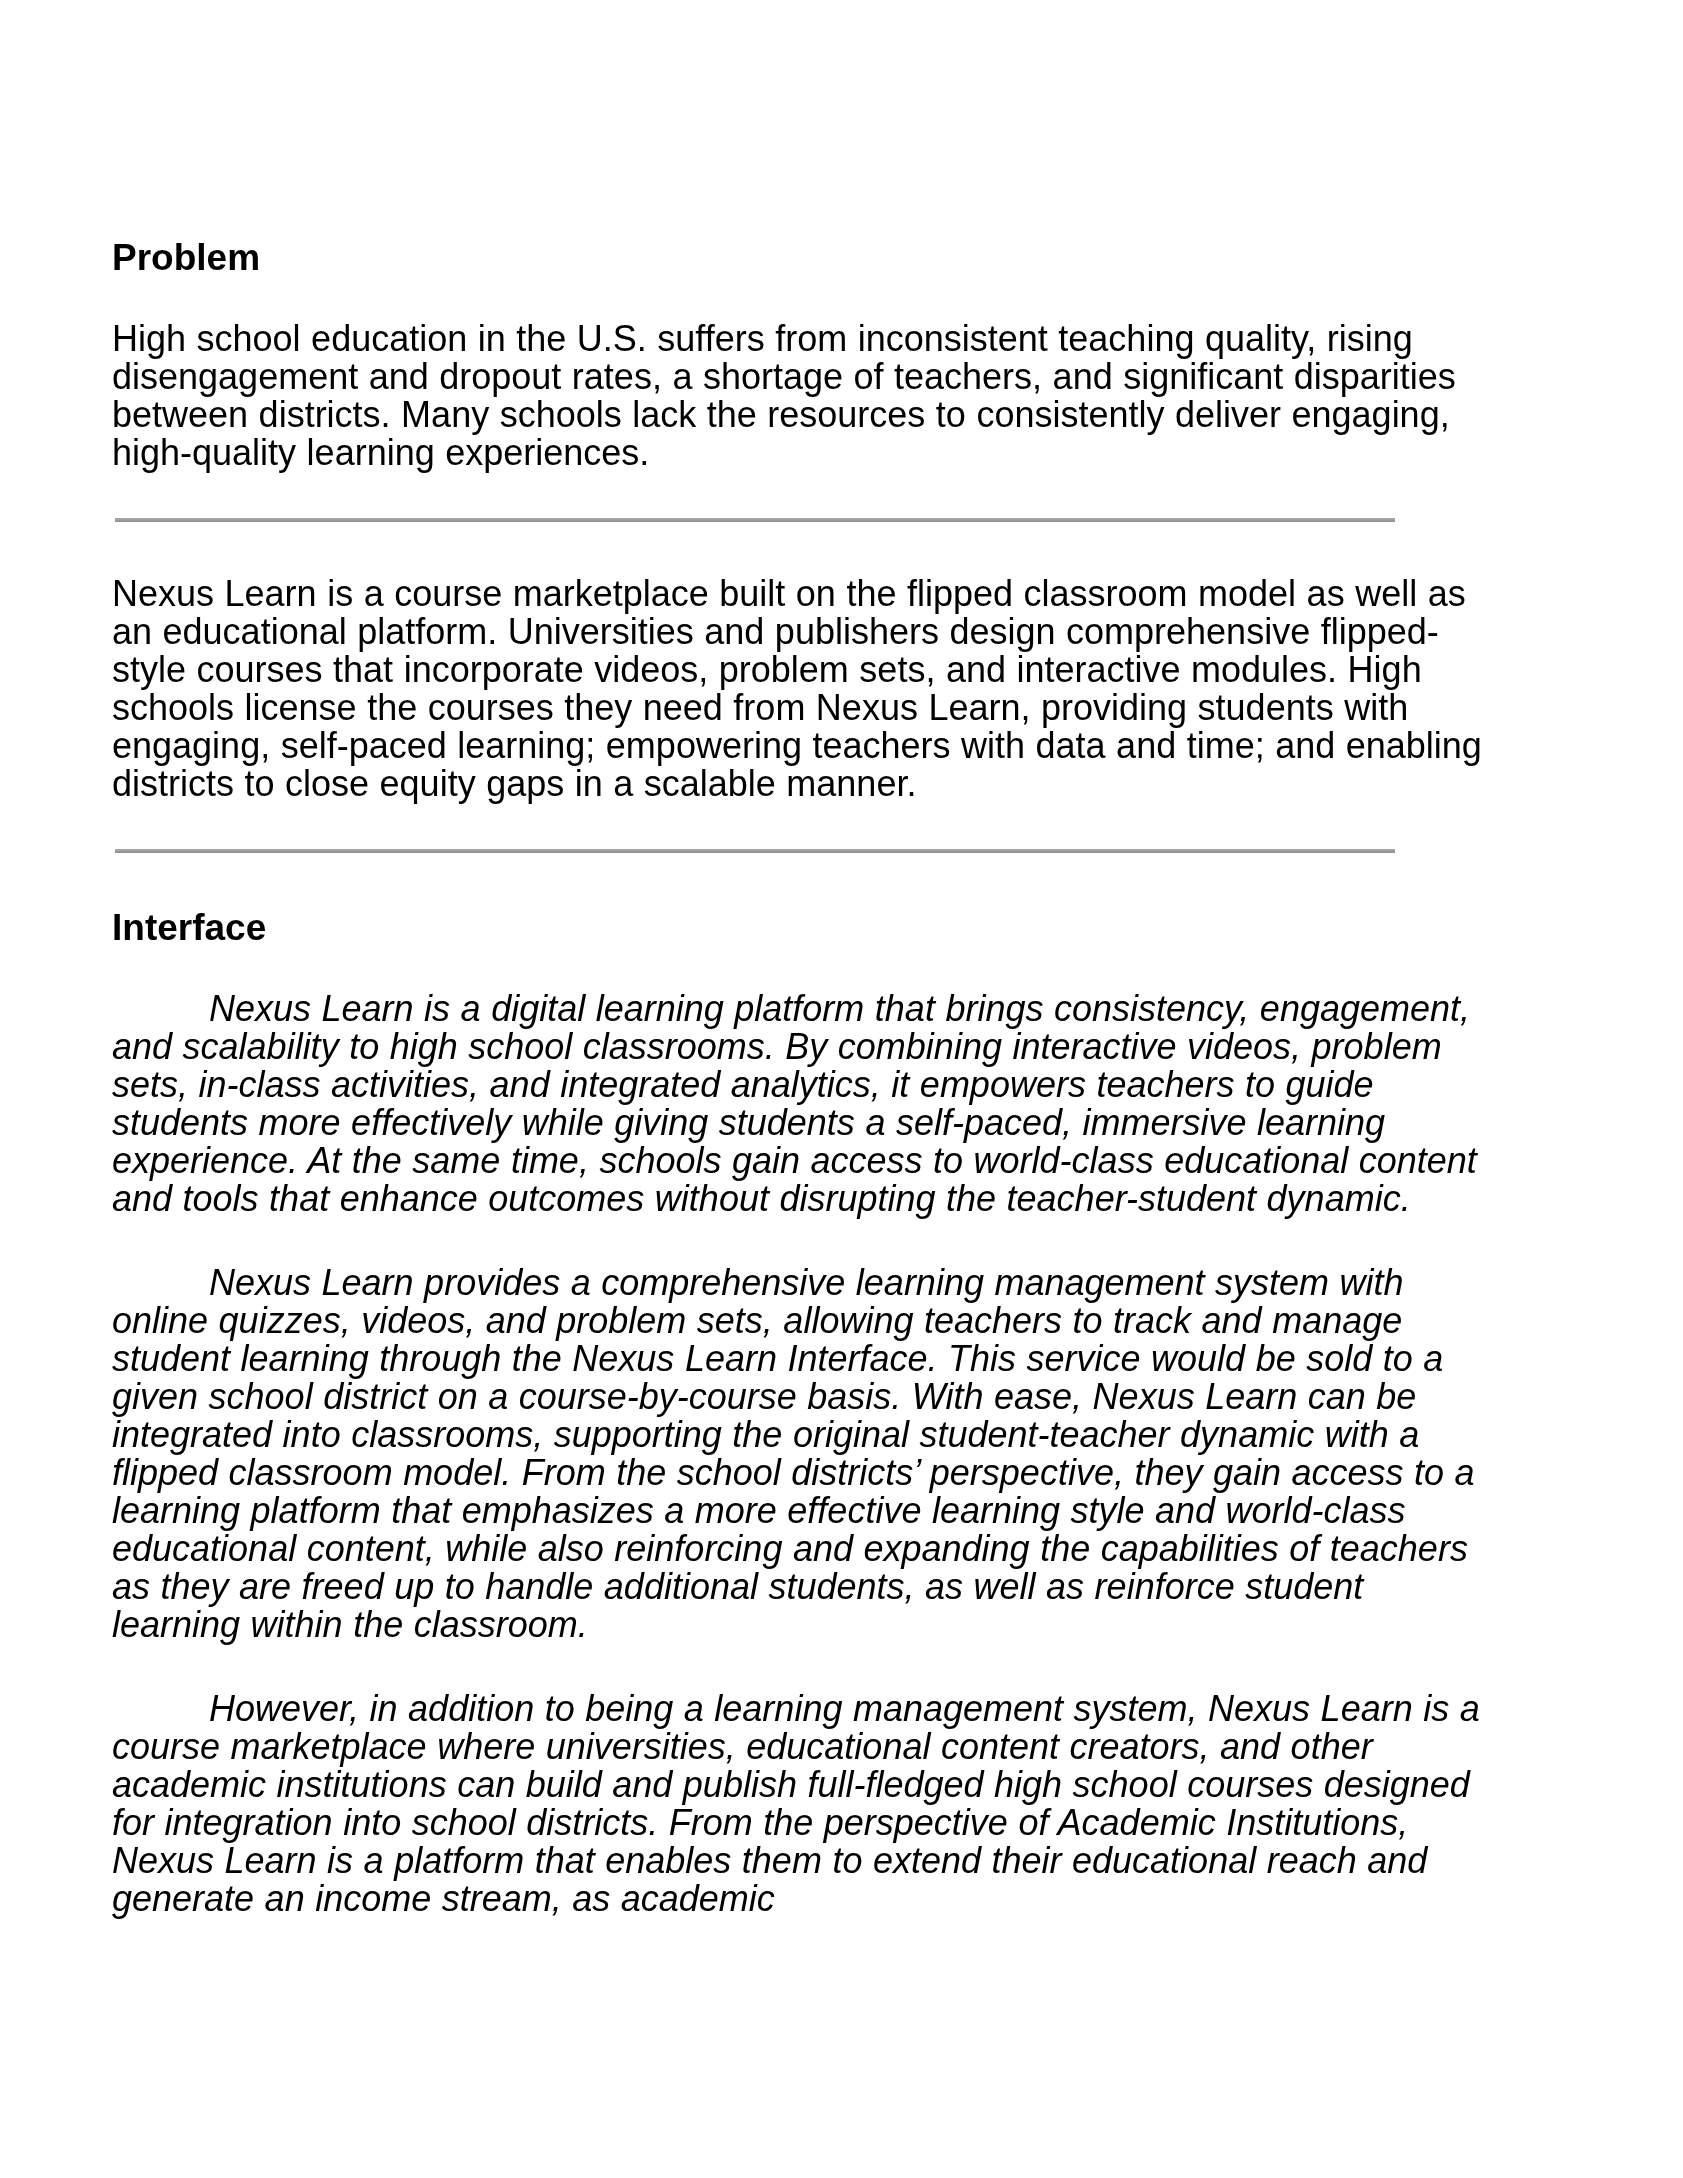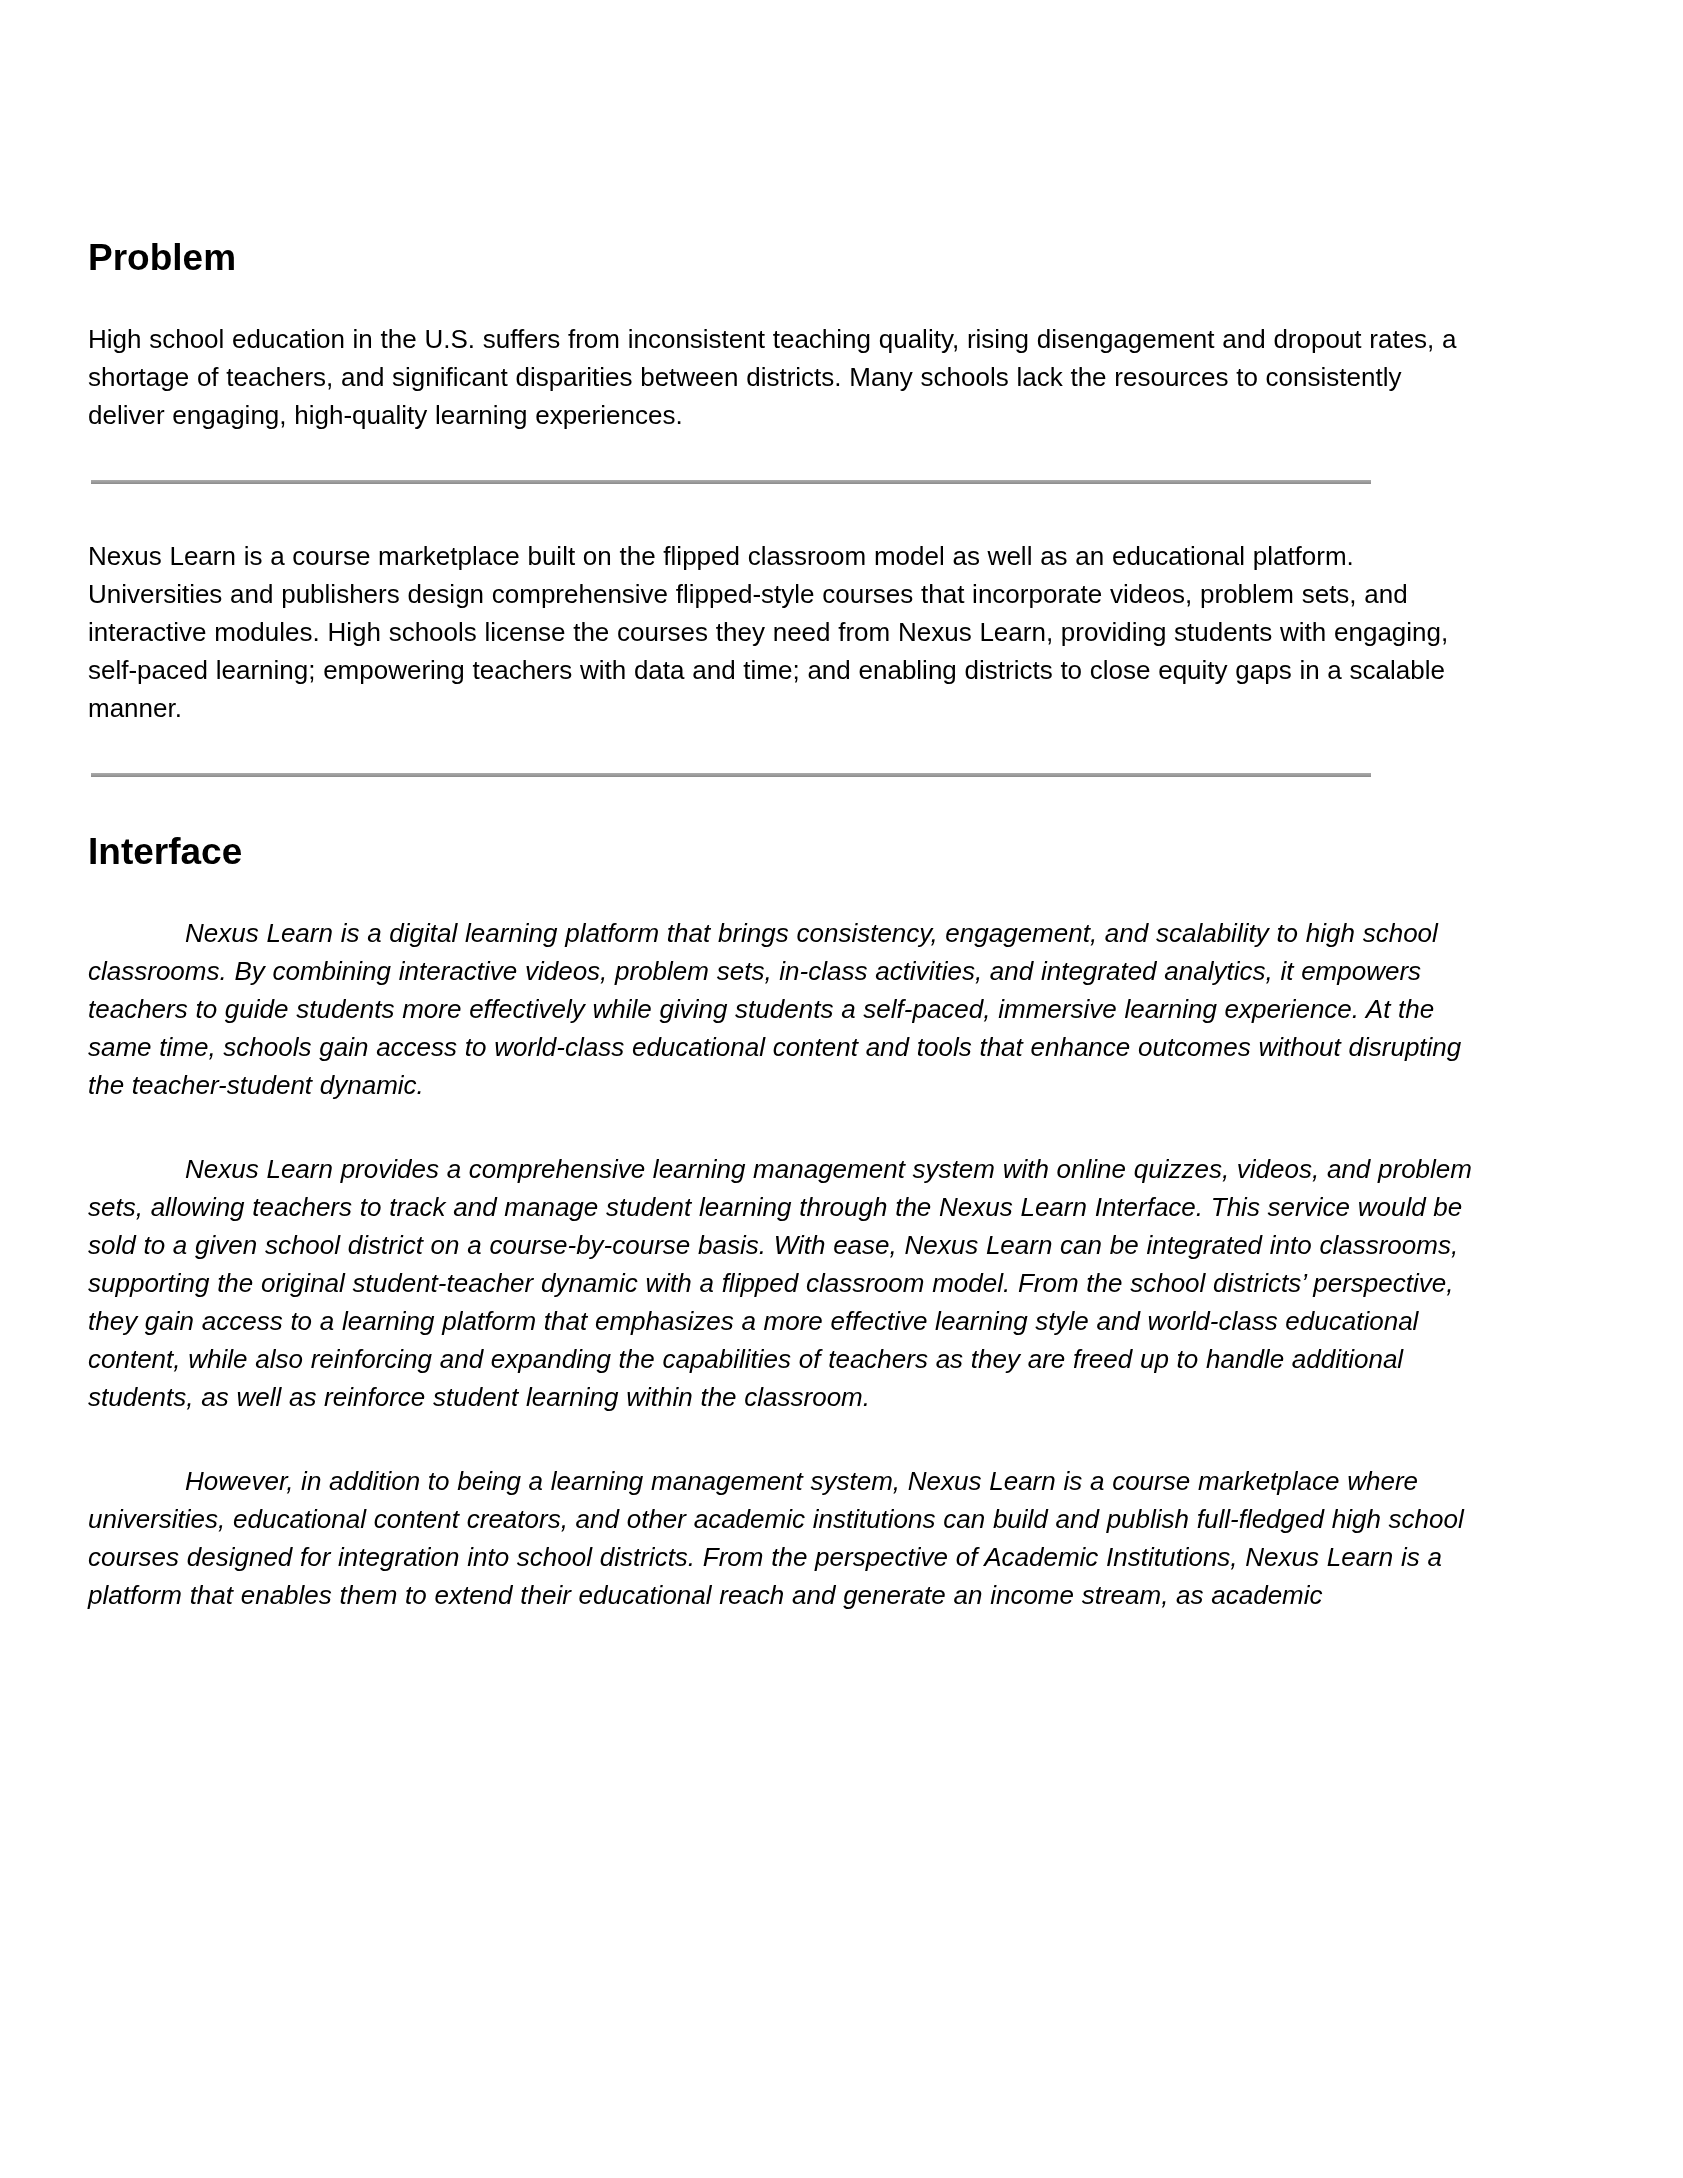--- a/index.html
+++ b/index.html
@@ -7,33 +7,33 @@
   body {
     width: 1683px;
     height: 2178px;
     background: #ffffff;
     color: #000000;
     font-family: "Liberation Sans", sans-serif;
   }
   .page {
     width: 1683px;
     height: 2178px;
-    padding: 236px 198px 0 88px;
+    padding: 236px 198px 0 112px;
     overflow: hidden;
     background: #ffffff;
   }
   h2.doc-heading {
     font-size: 37px;
     line-height: 44px;
     font-weight: 700;
     letter-spacing: 0;
     margin: 0 0 40px 0;
   }
   p.doc-para {
-    font-size: 26px;
+    font-size: 36px;
     line-height: 38px;
     font-weight: 400;
     margin: 0 0 46px 0;
     word-spacing: 0.5px;
   }
   p.doc-para.indent-first {
     text-indent: 97px;
     font-style: italic;
   }
   .divider {

